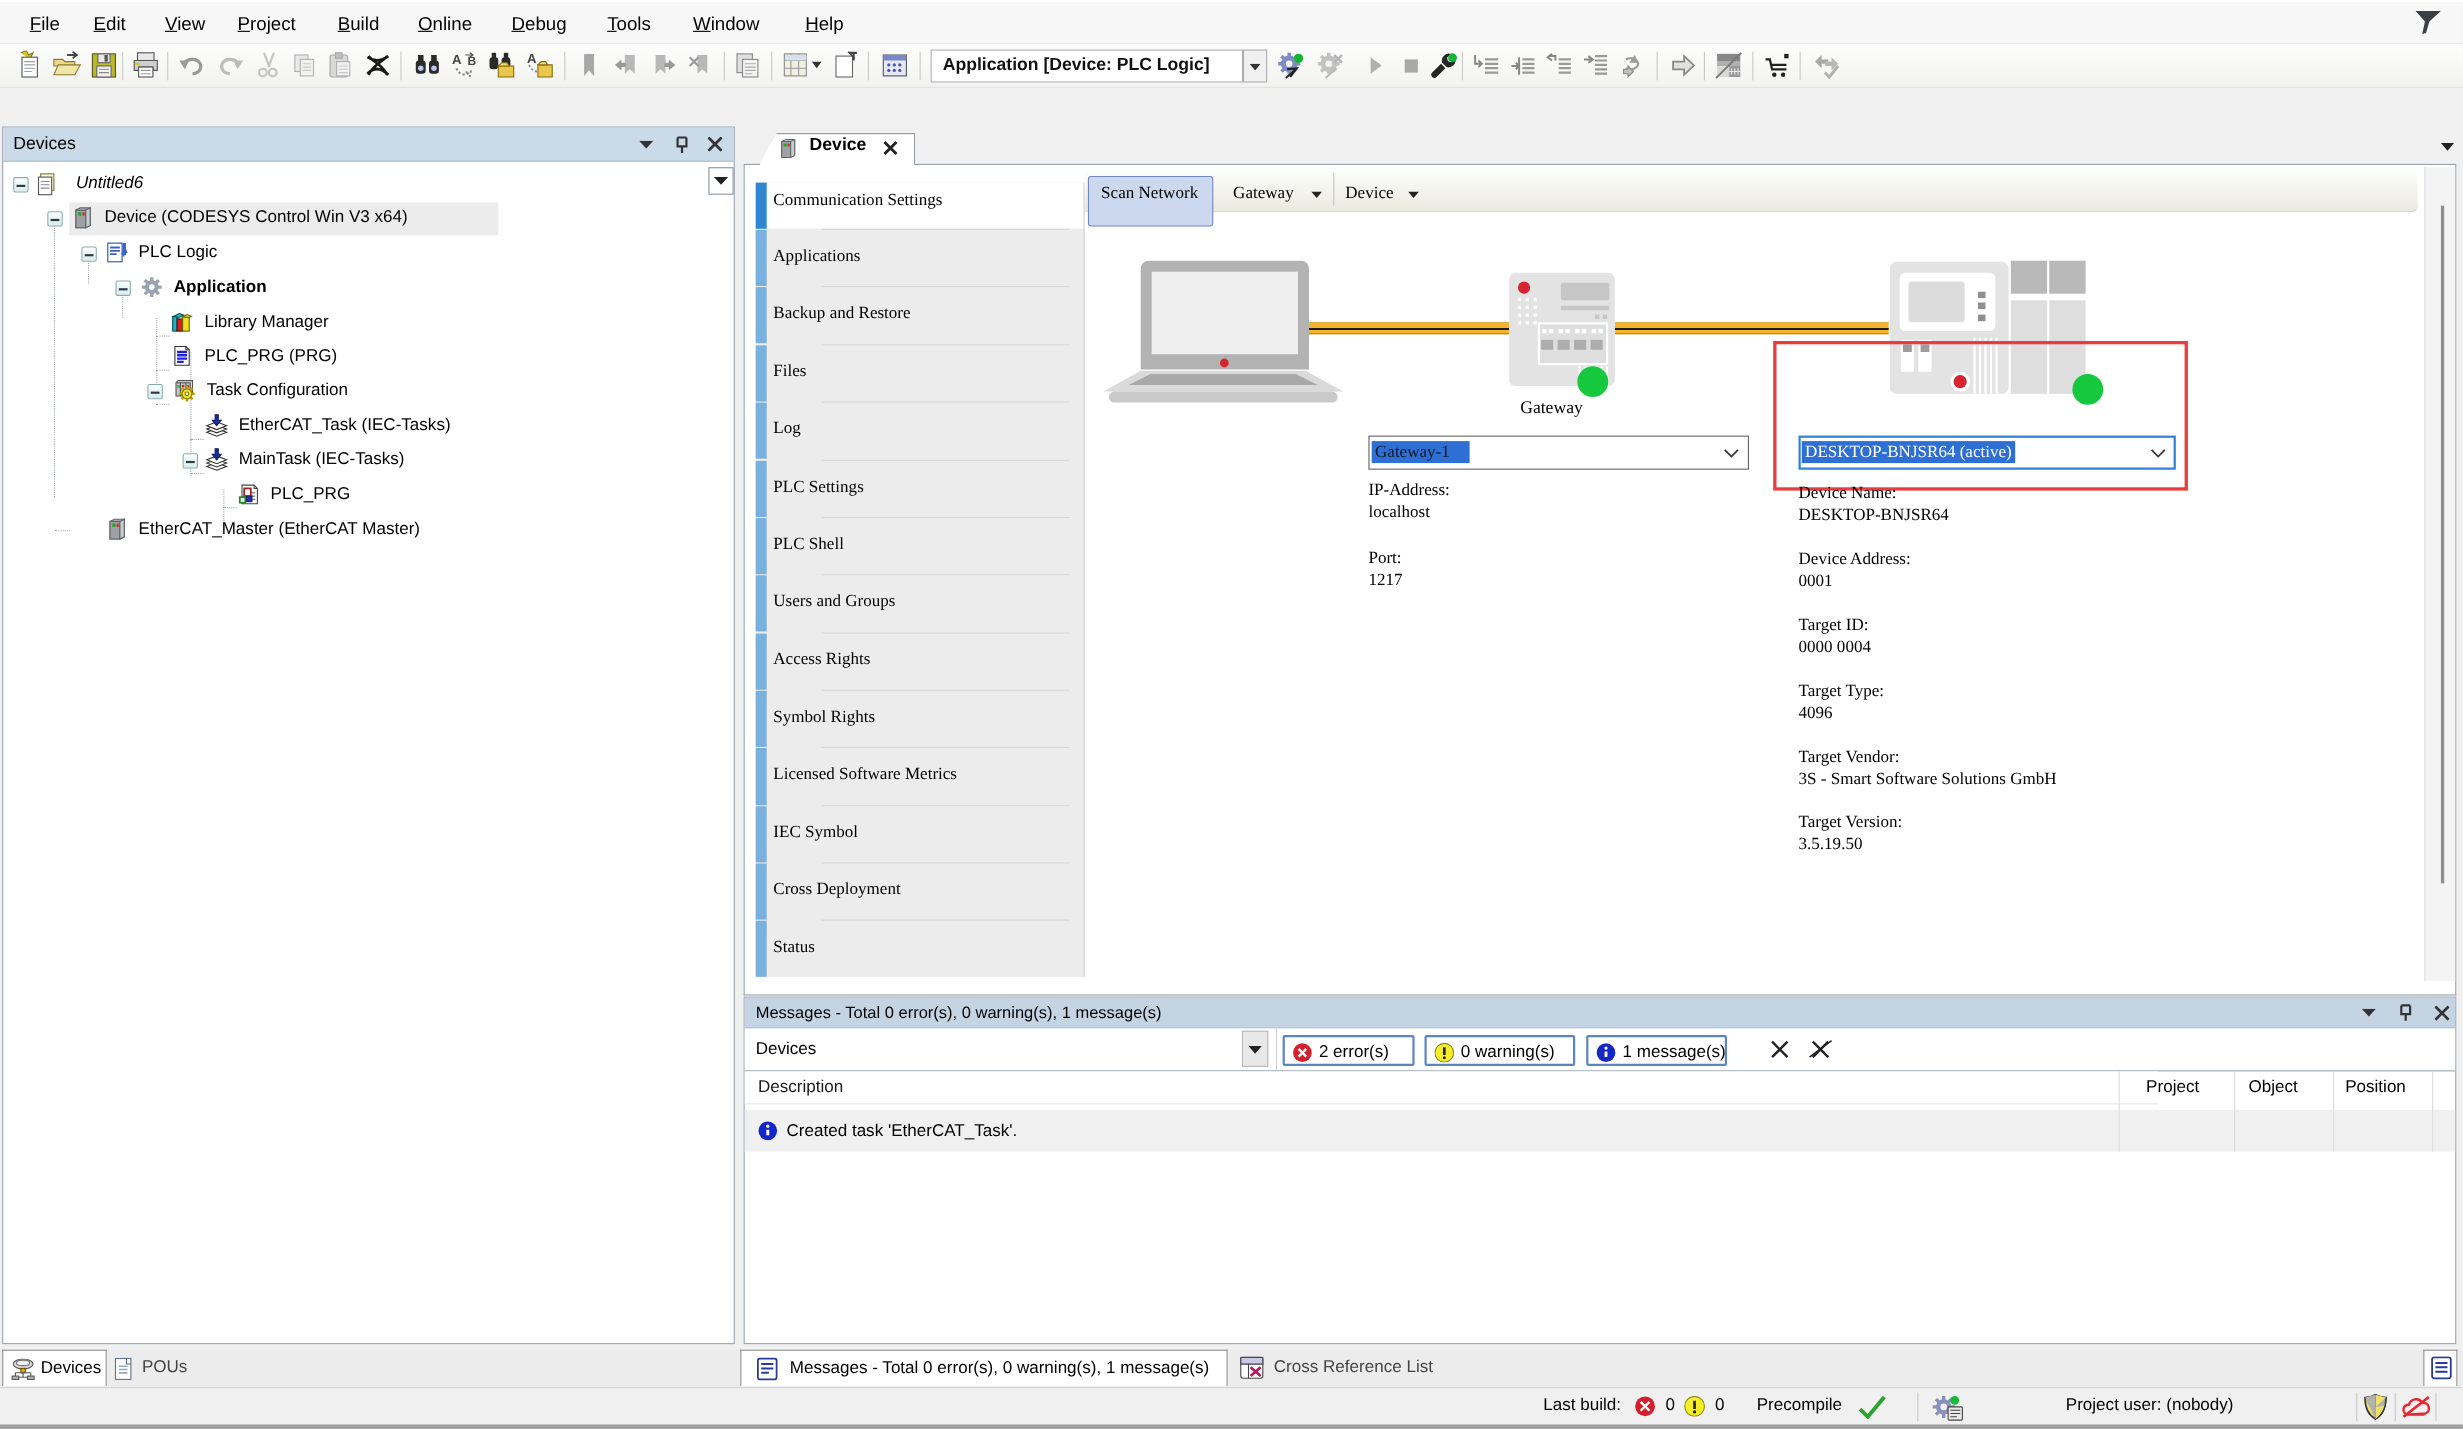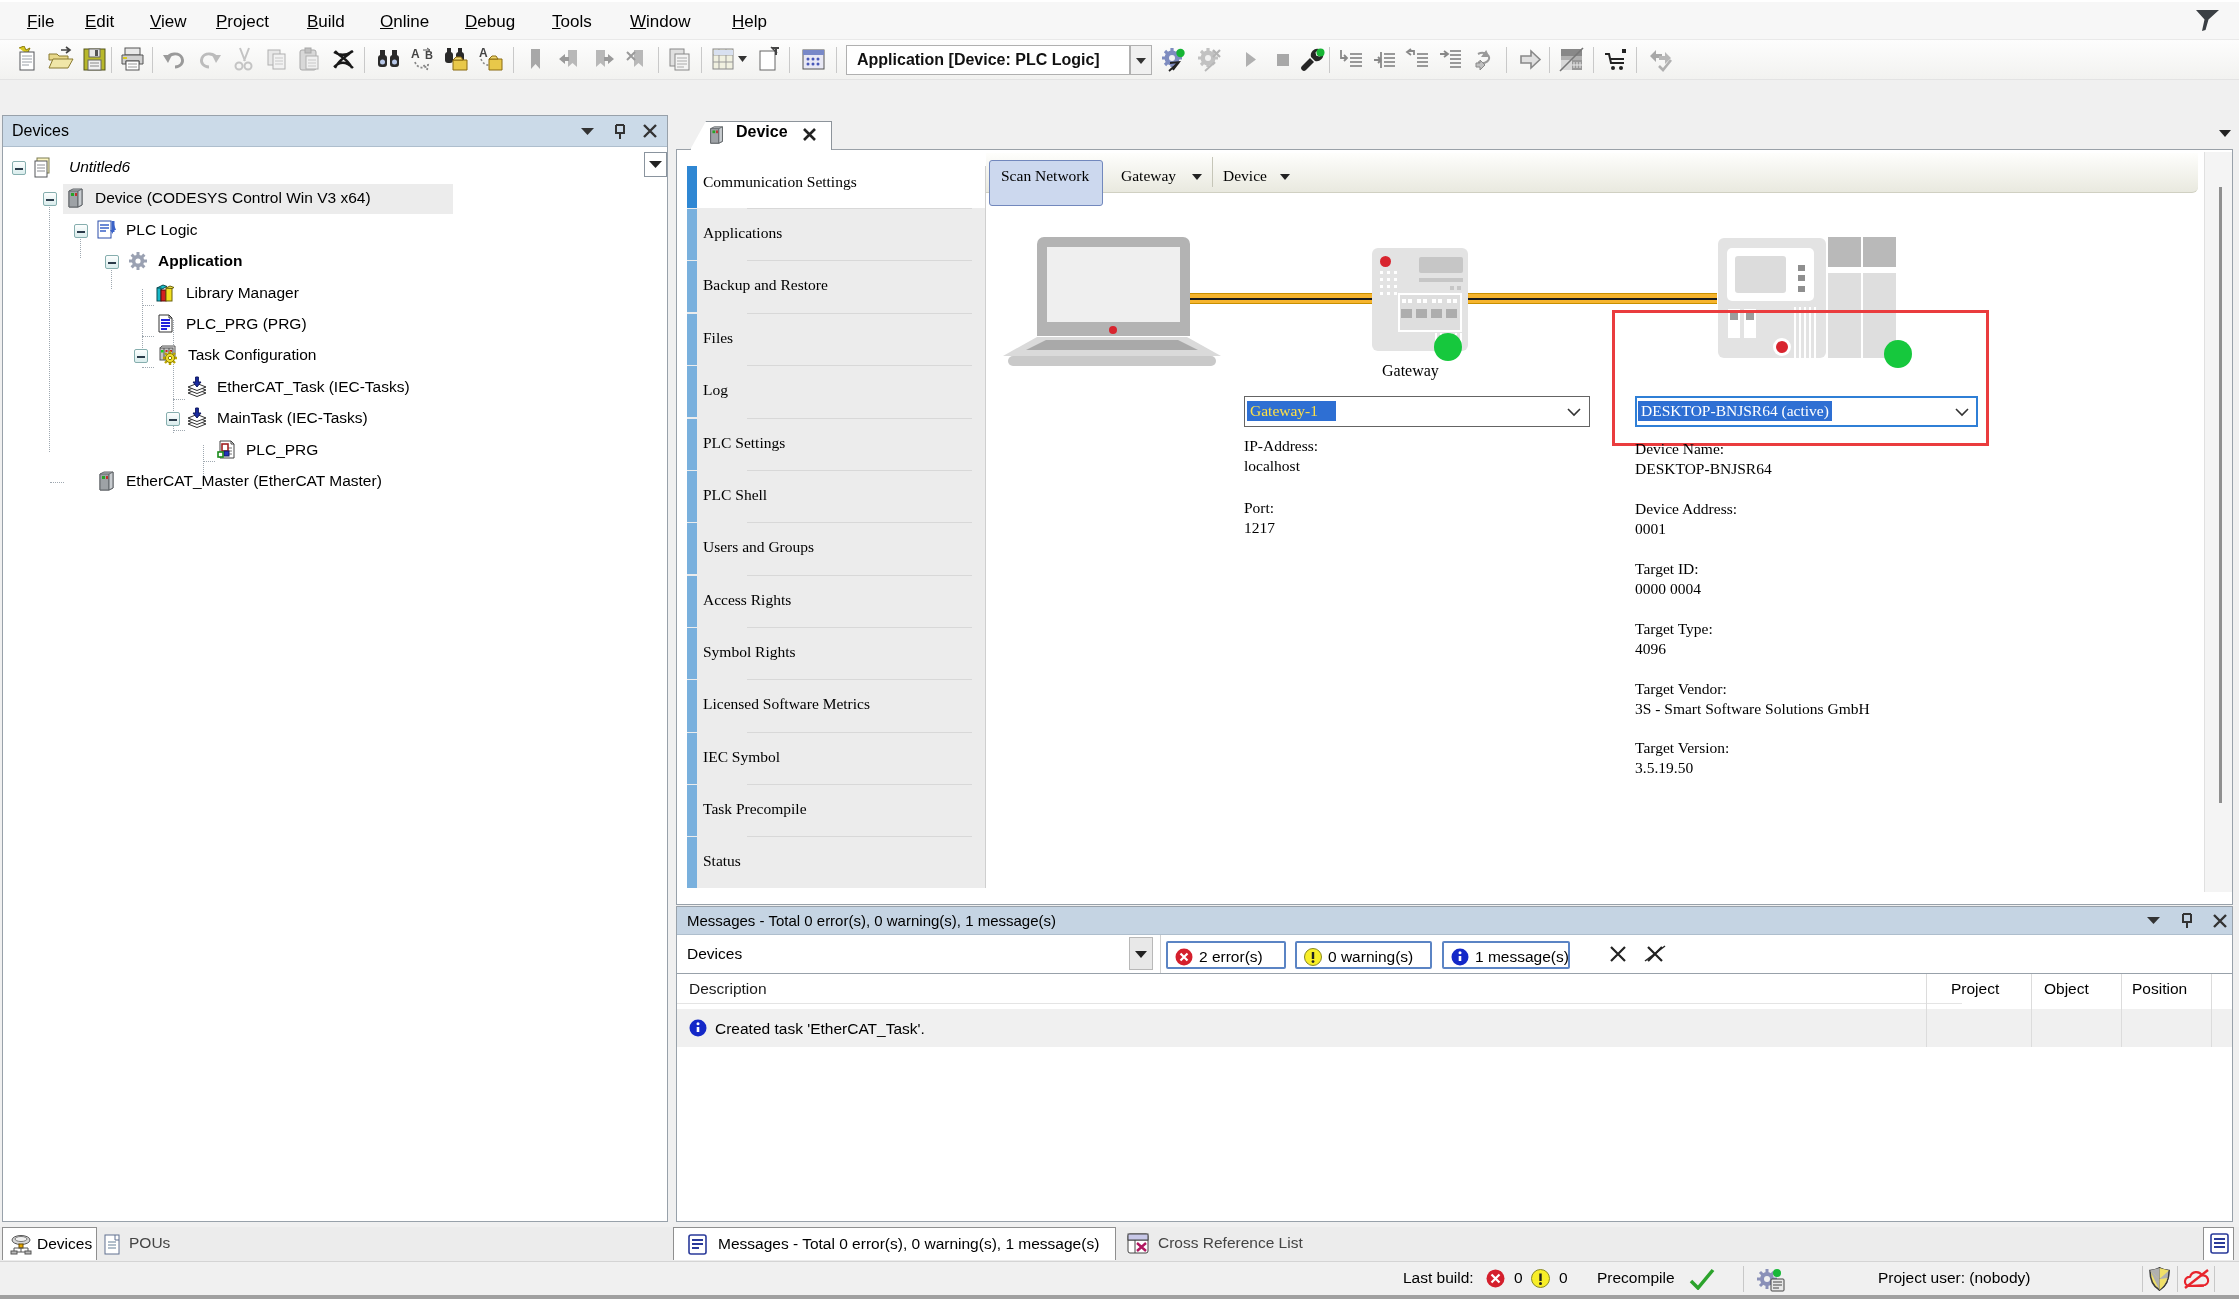--- a/index.html
+++ b/index.html
@@ -503,21 +503,21 @@
       <div class="smrow" style="top:477px;height:52px">
           <span style="top:16px">Symbol Rights</span>
         </div>
       <div class="smrow" style="top:529px;height:53px">
           <span style="top:16px">Licensed Software Metrics</span>
         </div>
       <div class="smrow" style="top:582px;height:52px">
           <span style="top:16px">IEC Symbol</span>
         </div>
       <div class="smrow" style="top:634px;height:52px">
-          <span style="top:16px">Task Precompile</span>
+          <span style="top:16px">Cross Deployment</span>
         </div>
       <div class="smrow" style="top:686px;height:52px">
           <span style="top:16px">Status</span>
         </div>
       <div class="smsep" style="top:58px"></div>
         <div class="smsep" style="top:110px"></div>
         <div class="smsep" style="top:163px"></div>
         <div class="smsep" style="top:215px"></div>
         <div class="smsep" style="top:268px"></div>
         <div class="smsep" style="top:320px"></div>
@@ -620,21 +620,21 @@
       </svg>
       <svg class="abs" style="left:757px;top:183px" width="30" height="16">
           <g stroke="#fff" stroke-width="2">
             <path d="M2 0 v15 M7 0 v15 M12 0 v15 M17 0 v15 M22 0 v15 M27 0 v15"></path>
           </g>
         </svg>
       <div class="abs" style="left:757px;top:183px;width:28px;height:28px;border-radius:50%;background:#16c83d;"></div>
       <span class="abs" style="left:705px;top:212px;font-size:16px;">Gateway</span>
 
       <div class="abs" style="left:567px;top:246px;width:346px;height:31px;background:#fff;border:1px solid #646464;">
-        <span class="abs" style="left:2px;top:4px;background:#2e6fd3;color:#fde047;font-size:15.5px;padding:1px 18px 1px 3px;">Gateway-1</span>
+        <span class="abs" style="left:2px;top:4px;background:#2e6fd3;color:#0f172a;font-size:15.5px;padding:1px 18px 1px 3px;">Gateway-1</span>
         <svg class="abs" style="left:322px;top:11px" width="14" height="9">
             <path d="M1 1 l6 6 6-6" stroke="#333" stroke-width="1.6" fill="none"></path>
           </svg>
       </div>
       <div class="abs lbl" style="left:567px;top:286px;">IP-Address:<br>localhost</div>
       <div class="abs lbl" style="left:567px;top:348px;">Port:<br>1217</div>
 
       <div class="abs" style="left:1041px;top:88px;width:108px;height:120px;background:#e3e3e3;border-radius:6px;"></div>
       <div class="abs" style="left:1050px;top:98px;width:87px;height:53px;background:#fff;border-radius:5px;"></div>
       <div class="abs" style="left:1058px;top:106px;width:51px;height:37px;background:#dcdcdc;border-radius:3px;"></div>

